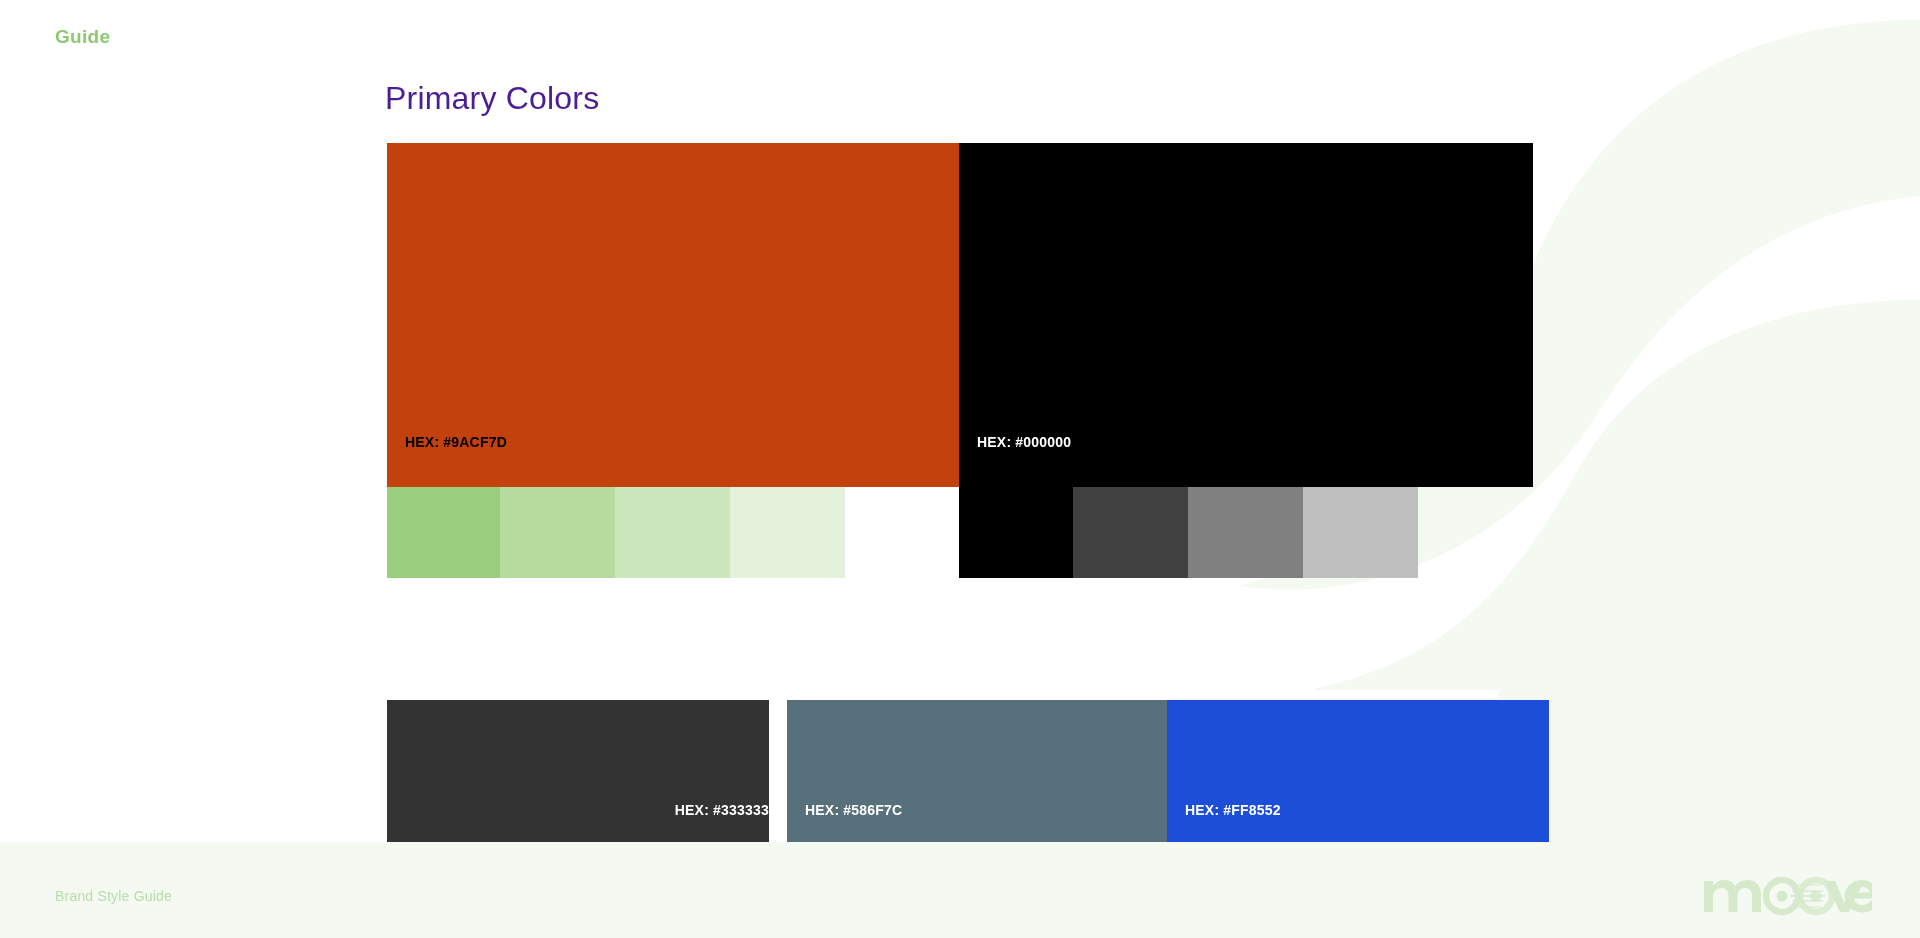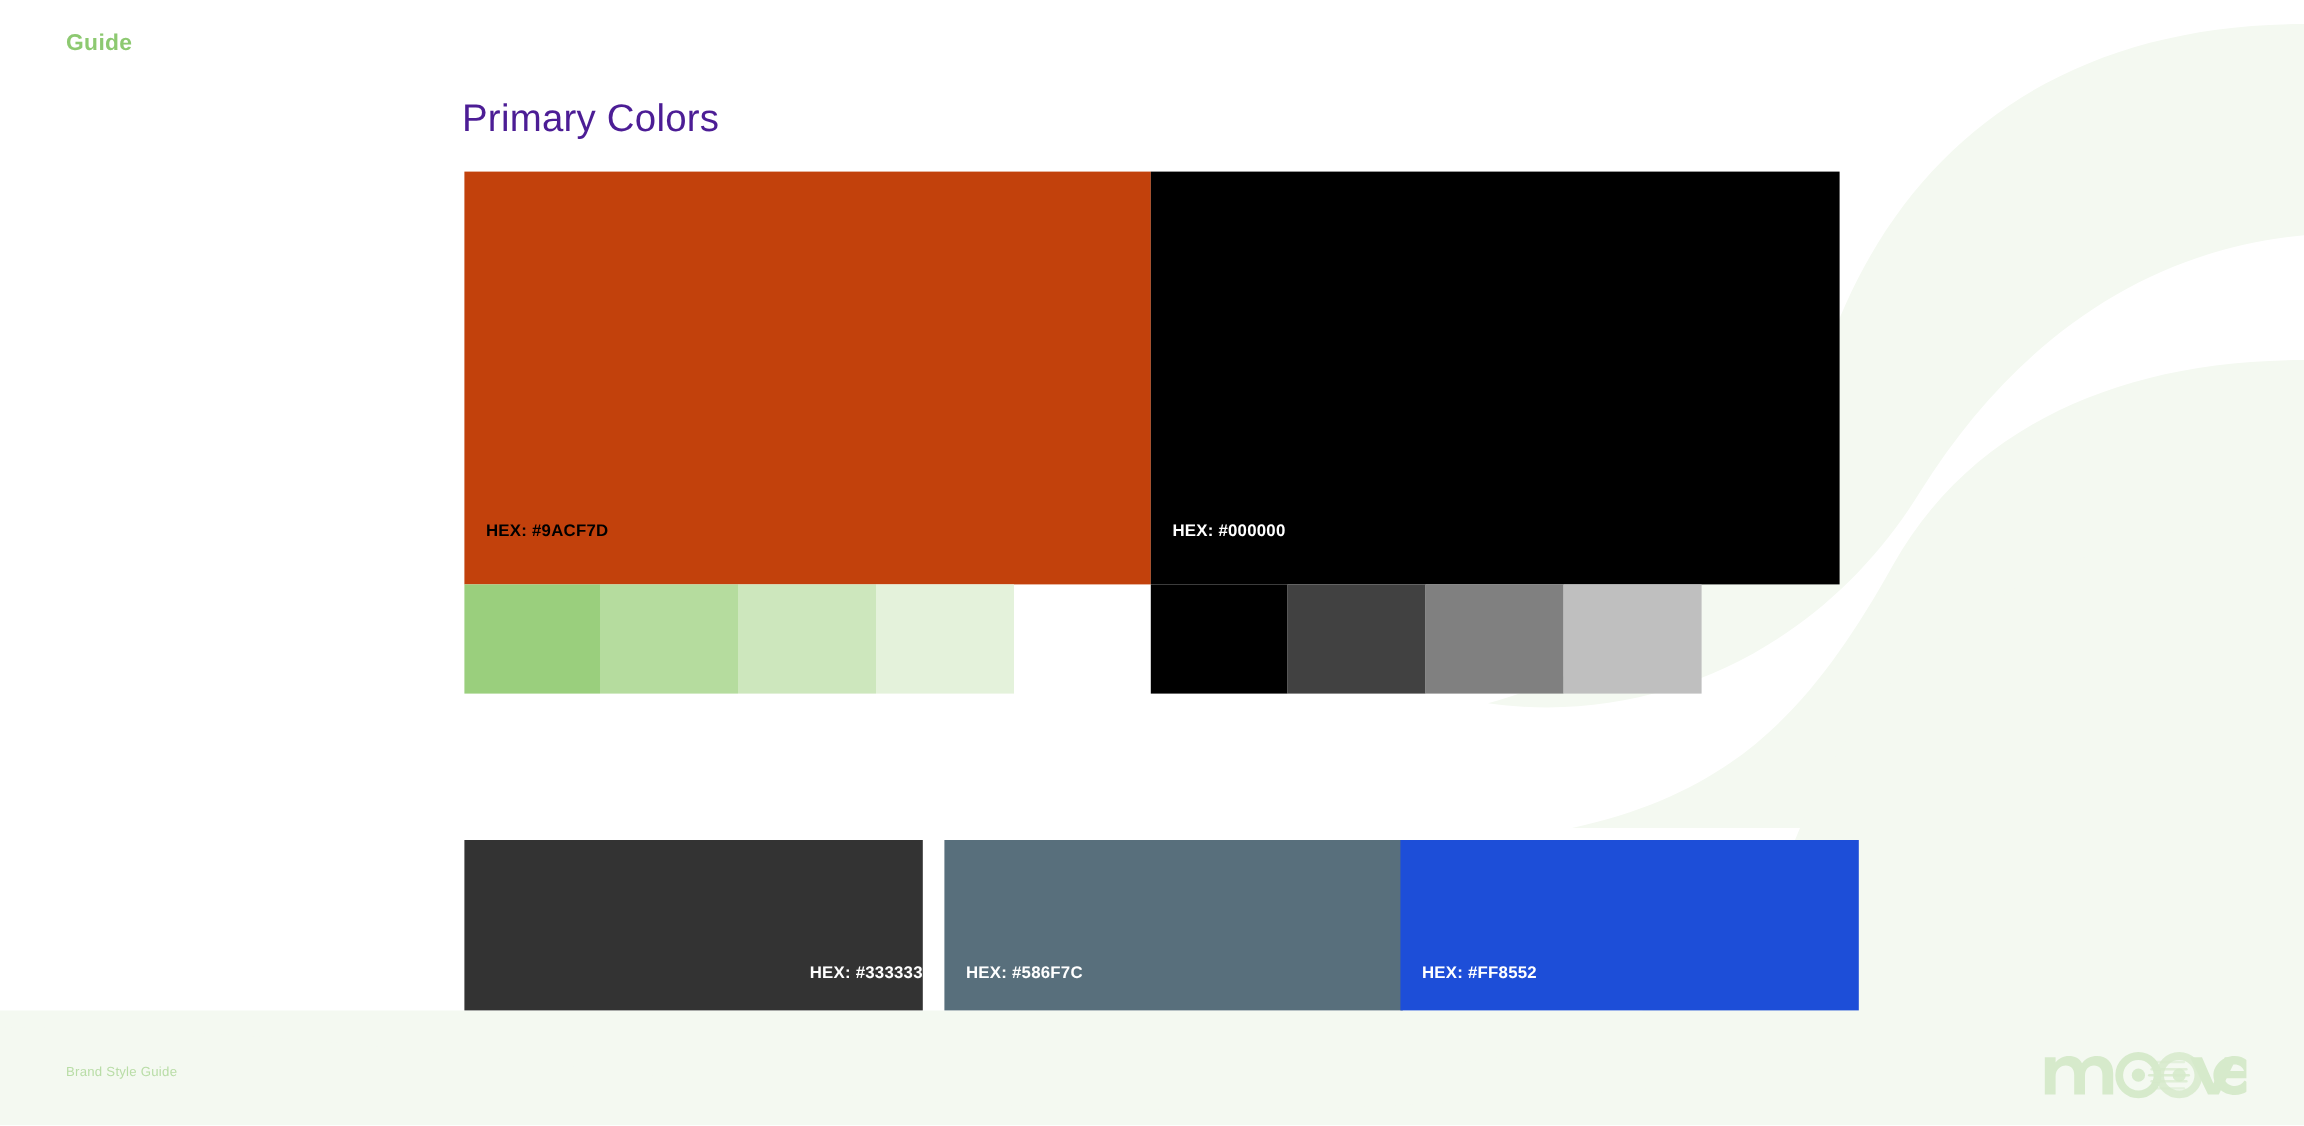--- a/index.html
+++ b/index.html
@@ -19,21 +19,21 @@
   #decor-svg { position:absolute; inset:0; width:1920px; height:938px; z-index:0; }
 
   
   #colors-tag {
     position:absolute; left:55px; top:26px; z-index:5;
     font-size:19px; font-weight:bold; letter-spacing:.3px;
     color:#8DC971;
   }
   #footer-label {
     position:absolute; left:55px; top:888px; z-index:5;
-    font-size:11px; letter-spacing:.2px;
+    font-size:14px; letter-spacing:.2px;
     color:#B9DDA7;
   }
 
   
   .section-heading {
     position:absolute; z-index:5;
     font-size:32px; font-weight:400;
     color:#4c1d95; letter-spacing:.2px;
     white-space:nowrap;
   }

